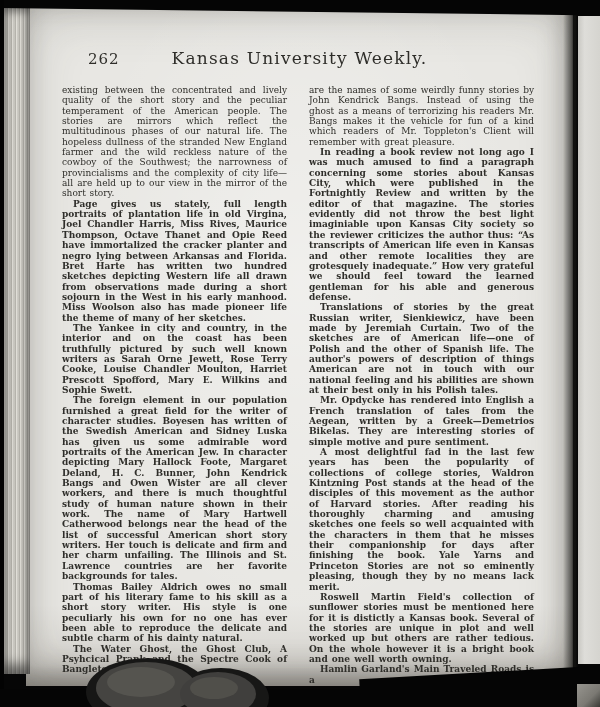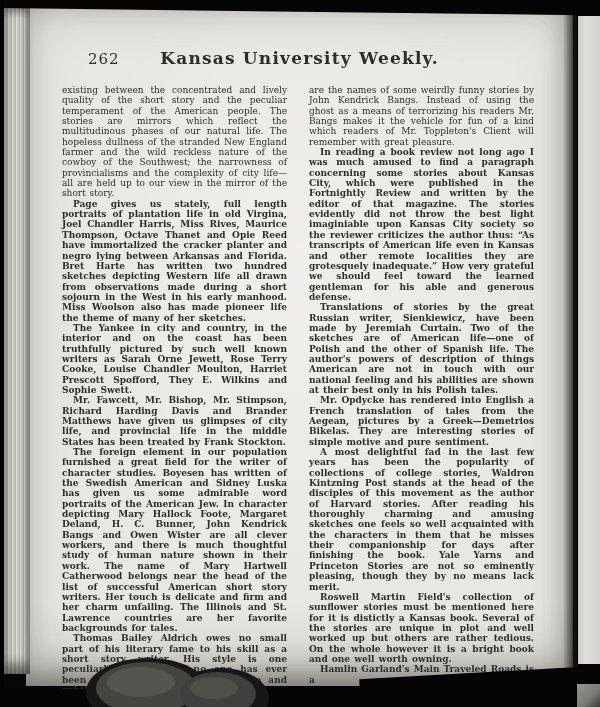--- a/index.html
+++ b/index.html
@@ -66,21 +66,21 @@
   .thumb{position:absolute;left:86px;top:648px;}
 
   
   .page-header{position:relative;padding-top:44px;height:72px;}
   .page-number{
     position:absolute;left:62px;top:42px;
     font-size:15px;letter-spacing:1px;color:var(--ink);
   }
   .page-title{
     position:absolute;left:0;right:0;top:40px;text-align:center;
-    font-size:17px;letter-spacing:1.2px;color:#2e2d29;font-weight:bold;
+    font-size:17px;letter-spacing:1.2px;color:#2e2d29;
   }
   .columns{
     position:absolute;left:36px;top:77px;width:472px;
     display:flex;gap:22px;
   }
   .col{width:233px;}
   .para{
     font-size:9px;line-height:10.35px;text-align:justify;
     color:var(--ink);word-spacing:1px;
   }
@@ -93,31 +93,30 @@
 
   <div class="book-page">
     <div class="page-header">
       <div class="page-number">262</div>
       <div class="page-title">Kansas University Weekly.</div>
     </div>
     <div class="columns">
       <div class="col">
           <p class="para">existing between the concentrated and lively quality of the short story and the peculiar temperament of the American people. The stories are mirrors which reflect the multitudinous phases of our natural life. The hopeless dullness of the stranded New England farmer and the wild reckless nature of the cowboy of the Southwest; the narrowness of provincialisms and the complexity of city life—all are held up to our view in the mirror of the short story.</p>
           <p class="para indent">Page gives us stately, full length portraits of plantation life in old Virgina, Joel Chandler Harris, Miss Rives, Maurice Thompson, Octave Thanet and Opie Reed have immortalized the cracker planter and negro lying between Arkansas and Florida. Bret Harte has written two hundred sketches depicting Western life all drawn from observations made during a short sojourn in the West in his early manhood. Miss Woolson also has made pioneer life the theme of many of her sketches.</p>
-          <p class="para indent">The Yankee in city and country, in the interior and on the coast has been truthfully pictured by such well known writers as Sarah Orne Jewett, Rose Terry Cooke, Louise Chandler Moulton, Harriet Prescott Spofford, They E. Wilkins and Sophie Swett.</p>
-          <p class="para indent">Mr. Fawcett, Mr. Bishop, Mr. Stimpson, Richard Harding Davis and Brander Matthews have given us glimpses of city life, and provincial life in the middle States has been treated by Frank Stockton.</p>
+          <p class="para indent">The Yankee in city and country, in the interior and on the coast has been truthfully pictured by such well known writers as Sarah Orne Jewett, Rose Terry Cooke, Louise Chandler Moulton, Harriet Prescott Spofford, Mary E. Wilkins and Sophie Swett.</p>
           <p class="para indent">The foreign element in our population furnished a great field for the writer of character studies. Boyesen has written of the Swedish American and Sidney Luska has given us some admirable word portraits of the American Jew. In character depicting Mary Hallock Foote, Margaret Deland, H. C. Bunner, John Kendrick Bangs and Owen Wister are all clever workers, and there is much thoughtful study of human nature shown in their work. The name of Mary Hartwell Catherwood belongs near the head of the list of successful American short story writers. Her touch is delicate and firm and her charm unfailing. The Illinois and St. Lawrence countries are her favorite backgrounds for tales.</p>
           <p class="para indent">Thomas Bailey Aldrich owes no small part of his literary fame to his skill as a short story writer. His style is one peculiarly his own for no one has ever been able to reproduce the delicate and subtle charm of his dainty natural.</p>
           <p class="para indent">The Water Ghost, the Ghost Club, A Psyhcical Prank and the Spectre Cook of Bangletop</p>
         </div>
       <div class="col">
           <p class="para">are the names of some weirdly funny stories by John Kendrick Bangs. Instead of using the ghost as a means of terrorizing his readers Mr. Bangs makes it the vehicle for fun of a kind which readers of Mr. Toppleton's Client will remember with great pleasure.</p>
           <p class="para indent">In reading a book review not long ago I was much amused to find a paragraph concerning some stories about Kansas City, which were published in the Fortnightly Review and written by the editor of that magazine. The stories evidently did not throw the best light imaginiable upon Kansas City society so the reviewer criticizes the author thus: “As transcripts of American life even in Kansas and other remote localities they are grotesquely inadequate.” How very grateful we should feel toward the learned gentleman for his able and generous defense.</p>
           <p class="para indent">Translations of stories by the great Russian writer, Sienkiewicz, have been made by Jeremiah Curtain. Two of the sketches are of American life—one of Polish and the other of Spanish life. The author's powers of description of things American are not in touch with our national feeling and his abilities are shown at their best only in his Polish tales.</p>
-          <p class="para indent">Mr. Opdycke has rendered into English a French translation of tales from the Aegean, pictures by a Greek—Demetrios Bikelas. They are interesting stories of simple motive and pure sentiment.</p>
+          <p class="para indent">Mr. Opdycke has rendered into English a French translation of tales from the Aegean, written by a Greek—Demetrios Bikelas. They are interesting stories of simple motive and pure sentiment.</p>
           <p class="para indent">A most delightful fad in the last few years has been the popularity of collections of college stories, Waldron Kintzning Post stands at the head of the disciples of this movement as the author of Harvard stories. After reading his thoroughly charming and amusing sketches one feels so well acquainted with the characters in them that he misses their companionship for days after finishing the book. Yale Yarns and Princeton Stories are not so eminently pleasing, though they by no means lack merit.</p>
           <p class="para indent">Roswell Martin Field's collection of sunflower stories must be mentioned here for it is distictly a Kansas book. Several of the stories are unique in plot and well worked up but others are rather tedious. On the whole however it is a bright book and one well worth owning.</p>
           <p class="para indent">Hamlin Garland's Main Traveled Roads is a</p>
         </div>
     </div>
   </div>
 
   <div class="edge-stripes"></div>
   <div class="gutter-shadow"></div>
   <div class="facing-page-edge"></div>

